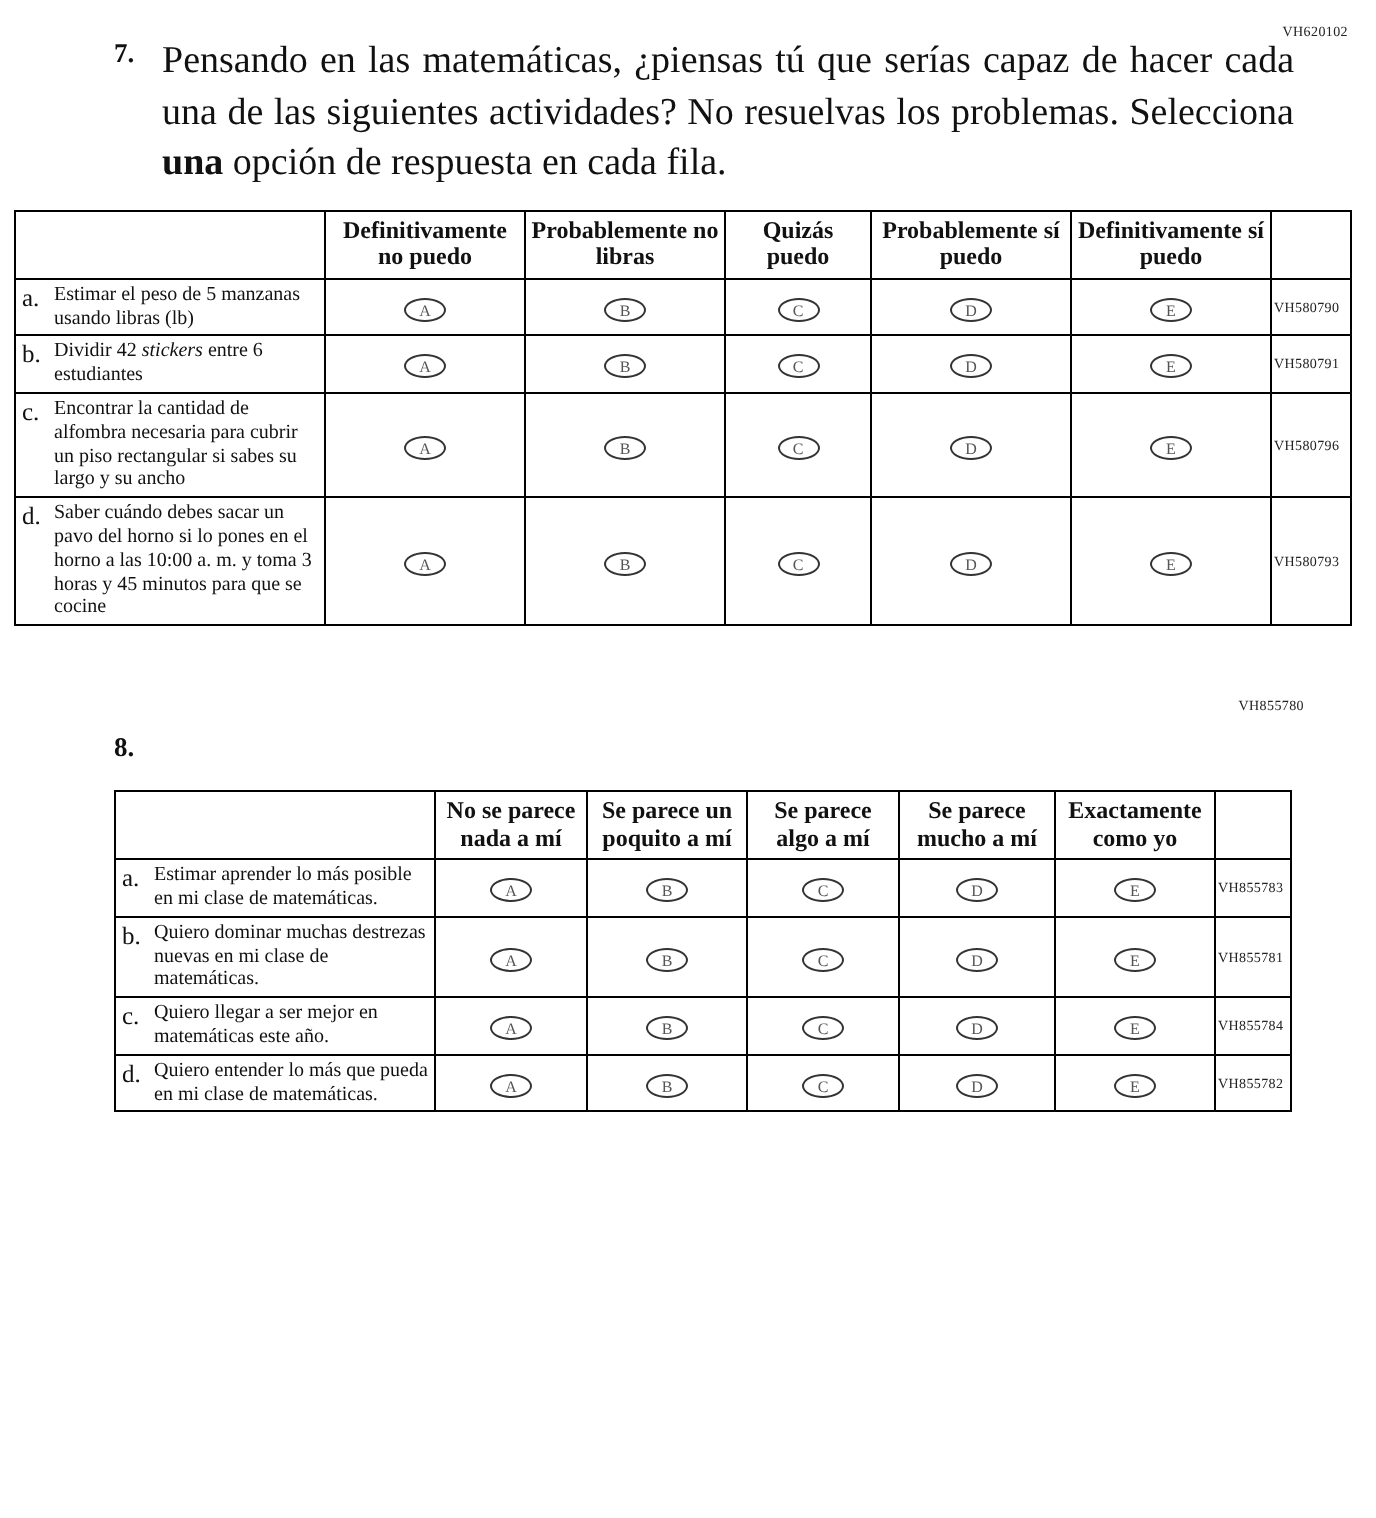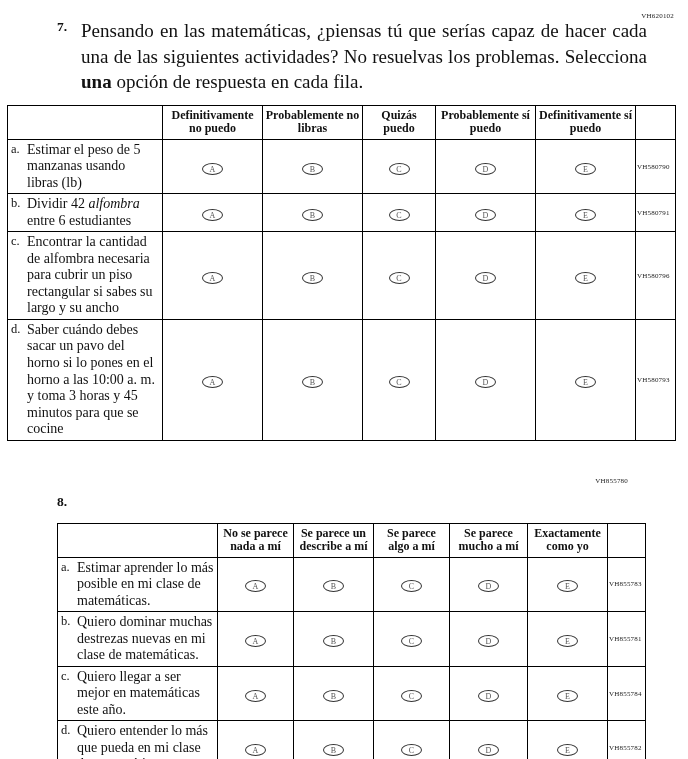--- a/index.html
+++ b/index.html
@@ -38,21 +38,21 @@
     font-size: 12px;
     text-align: center;
     line-height: 1.12;
     padding: 3px 2px;
   }
   td.opt { text-align: center; }
   td.codecell { text-align: left; padding: 1px; }
   .stub { display: flex; align-items: flex-start; }
   td.stubcell { vertical-align: top; }
   .rletter { width: 16px; flex: none; font-size: 12.5px; line-height: 1.18; }
-  .rlabel { flex: 1; font-size: 14px; line-height: 1.18; }
+  .rlabel { flex: 1; font-size: 10px; line-height: 1.18; }
 
   .tbl7 { width: 668px; margin: 10px 0 0 7px; padding-left: 10px; }
   .tbl8 { width: 588px; margin: 12px 0 0 87px; }
 
   
   .oval {
     display: inline-block;
     width: 21px;
     height: 12px;
     border: 1px solid #333;
@@ -64,21 +64,21 @@
   .oval .ol {
     font-size: 8px;
     line-height: 11px;
     color: #555;
     display: block;
     font-family: "Liberation Serif", serif;
   }
 
   
   .q8section { position: relative; margin-top: 52px; margin-left: 57px; }
-  #code-q8 { position: absolute; top: -16px; right: 60px; }
+  #code-q8 { position: absolute; top: -16px; right: 36px; }
   .q8section .tbl8 { margin-left: 0; }
 </style>
 </head>
 <body>
 
 <div class="page">
 
   <div id="code-top" class="tiny-code">VH620102</div>
 
   <div class="qblock q7block">
@@ -119,21 +119,21 @@
         <td class="opt"><span class="oval"><span class="ol">B</span></span></td>
         <td class="opt"><span class="oval"><span class="ol">C</span></span></td>
         <td class="opt"><span class="oval"><span class="ol">D</span></span></td>
         <td class="opt"><span class="oval"><span class="ol">E</span></span></td>
         <td class="codecell tiny-code">VH580790</td>
       </tr>
       <tr>
         <td class="stubcell">
             <div class="stub">
               <span class="rletter">b.</span>
-              <span class="rlabel"><span>Dividir 42 </span><i>alfombra</i><span> entre 6 estudiantes</span></span>
+              <span class="rlabel"><span>Dividir 42 </span><i>stickers</i><span> entre 6 estudiantes</span></span>
             </div>
           </td>
         <td class="opt"><span class="oval"><span class="ol">A</span></span></td>
         <td class="opt"><span class="oval"><span class="ol">B</span></span></td>
         <td class="opt"><span class="oval"><span class="ol">C</span></span></td>
         <td class="opt"><span class="oval"><span class="ol">D</span></span></td>
         <td class="opt"><span class="oval"><span class="ol">E</span></span></td>
         <td class="codecell tiny-code">VH580791</td>
       </tr>
       <tr>
@@ -181,21 +181,21 @@
           <col style="width:80px">
           <col style="width:76px">
           <col style="width:78px">
           <col style="width:80px">
           <col style="width:38px">
       </colgroup>
       <thead>
         <tr>
           <th></th>
           <th>No se parece nada a mí</th>
-          <th>Se parece un describe a mí</th>
+          <th>Se parece un poquito a mí</th>
           <th>Se parece algo a mí</th>
           <th>Se parece mucho a mí</th>
           <th>Exactamente como yo</th>
           <th></th>
         </tr>
       </thead>
       <tbody>
         <tr>
           <td class="stubcell">
               <div class="stub">

